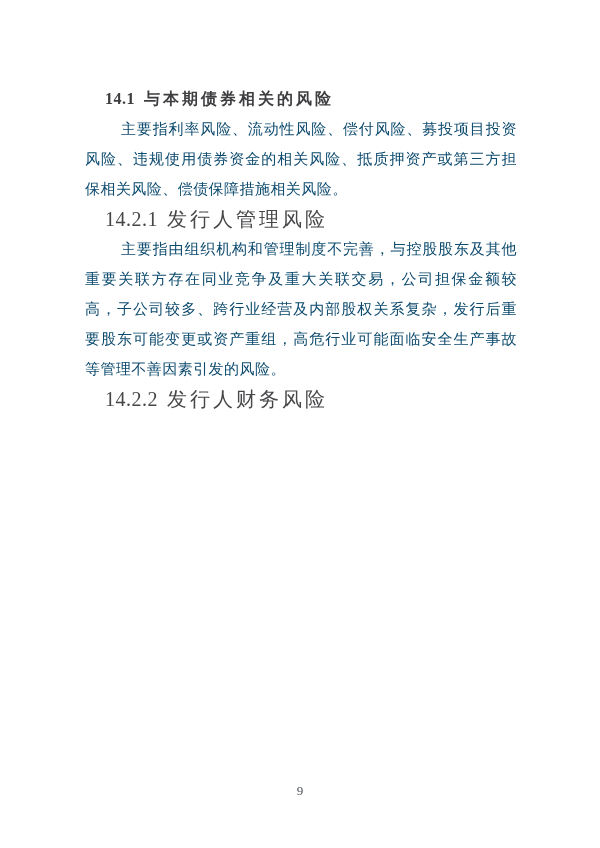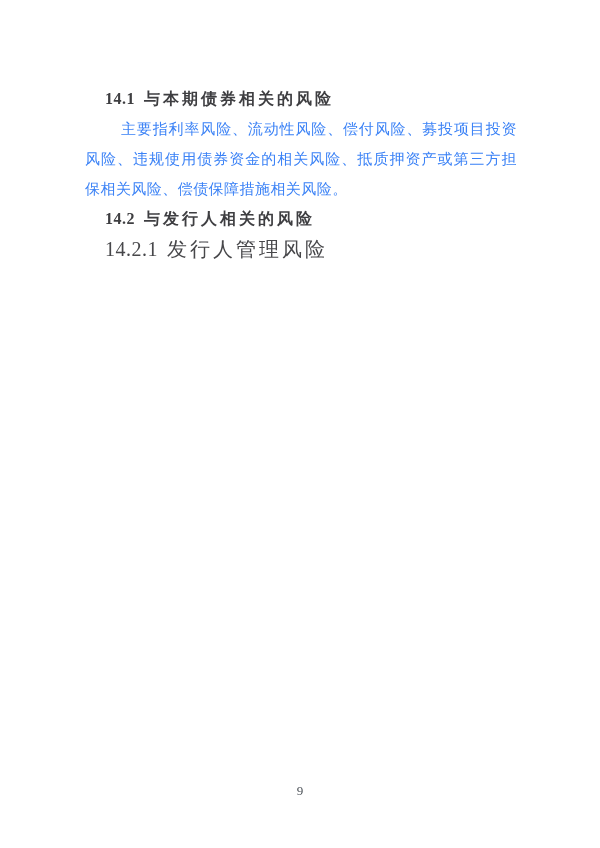--- a/index.html
+++ b/index.html
@@ -44,21 +44,21 @@
   }
   .sec-num {
     display: inline-block;
     margin-right: 9px;
     letter-spacing: 0.5px;
   }
   .para {
     margin: 0;
     font-size: 15px;
     line-height: 30px;
-    color: #3b82f6;
+    color: #0c4a6e;
     letter-spacing: 0.45px;
     text-align: justify;
     text-justify: inter-character;
     text-indent: 36px;
   }
   .footer {
     position: absolute;
     top: 781px;
     left: 0;
     width: 600px;
@@ -73,25 +73,26 @@
 </head>
 <body>
 
 <div class="page">
   <div class="content">
 
     <h2 class="h2"><span class="sec-num">14.1</span><span>与本期债券相关的风险</span></h2>
 
     <p class="para">主要指利率风险、流动性风险、偿付风险、募投项目投资风险、违规使用债券资金的相关风险、抵质押资产或第三方担保相关风险、偿债保障措施相关风险。</p>
 
-    <h2 class="h2"><span class="sec-num">14.2</span><span>与发行人相关的风险</span></h2>
 
     <h3 class="h3"><span class="sec-num">14.2.1</span><span>发行人管理风险</span></h3>
 
+    <p class="para">主要指由组织机构和管理制度不完善，与控股股东及其他重要关联方存在同业竞争及重大关联交易，公司担保金额较高，子公司较多、跨行业经营及内部股权关系复杂，发行后重要股东可能变更或资产重组，高危行业可能面临安全生产事故等管理不善因素引发的风险。</p>
 
+    <h3 class="h3"><span class="sec-num">14.2.2</span><span>发行人财务风险</span></h3>
 
 
 
 
   </div>
 
   <div class="footer">
     <span class="page-number">9</span>
   </div>
 </div>

